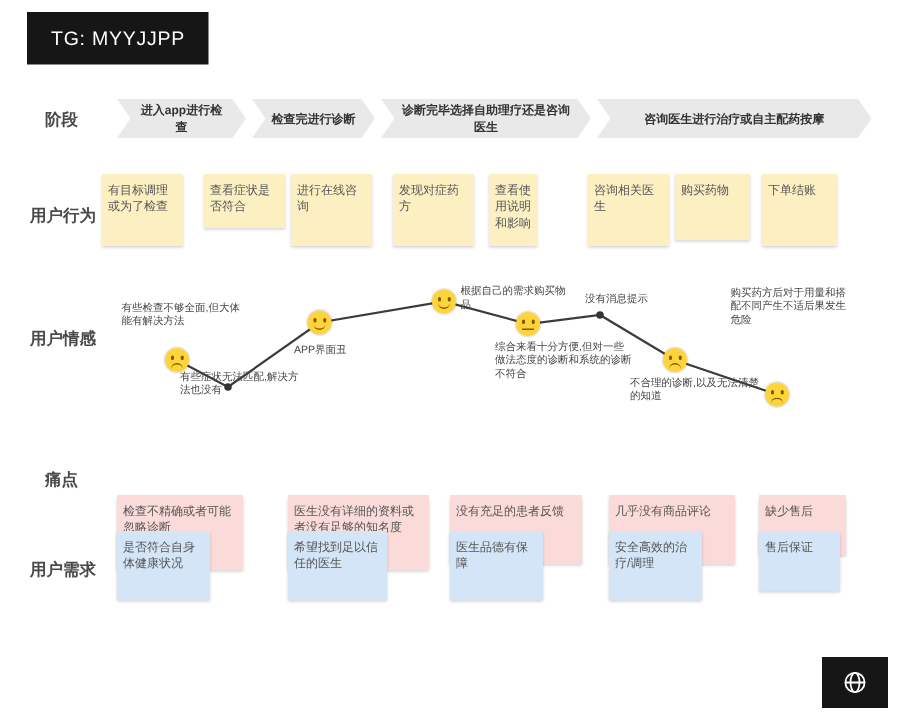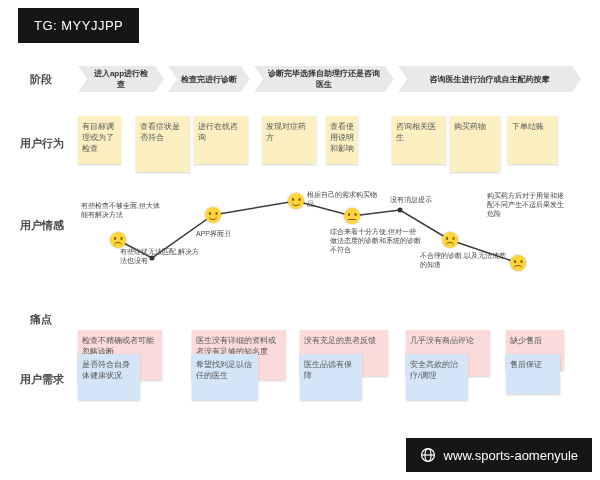--- a/index.html
+++ b/index.html
@@ -59,27 +59,27 @@
 <span class="row-label" style="left:30px;top:312px;">痛点</span>
 <span class="row-label" style="left:20px;top:372px;">用户需求</span>
 
 <div class="stage-row">
   <div class="stage" style="width:86px;">进入app进行检查</div>
   <div class="stage" style="width:82px;">检查完进行诊断</div>
   <div class="stage" style="width:140px;">诊断完毕选择自助理疗还是咨询医生</div>
   <div class="stage" style="width:183px;">咨询医生进行治疗或自主配药按摩</div>
 </div>
 
-<div class="note yellow" style="left:78px;top:116px;width:43px;height:48px;">有目标调理或为了检查</div>
-<div class="note yellow" style="left:136px;top:116px;width:54px;height:56px;">查看症状是否符合</div>
+<div class="note yellow" style="left:68px;top:116px;width:54px;height:48px;">有目标调理或为了检查</div>
+<div class="note yellow" style="left:136px;top:116px;width:54px;height:36px;">查看症状是否符合</div>
 <div class="note yellow" style="left:194px;top:116px;width:54px;height:48px;">进行在线咨询</div>
 <div class="note yellow" style="left:262px;top:116px;width:54px;height:48px;">发现对症药方</div>
 <div class="note yellow" style="left:326px;top:116px;width:32px;height:48px;">查看使用说明和影响</div>
 <div class="note yellow" style="left:392px;top:116px;width:54px;height:48px;">咨询相关医生</div>
-<div class="note yellow" style="left:450px;top:116px;width:50px;height:56px;">购买药物</div>
+<div class="note yellow" style="left:450px;top:116px;width:50px;height:44px;">购买药物</div>
 <div class="note yellow" style="left:508px;top:116px;width:50px;height:48px;">下单结账</div>
 
 <div class="chart">
   <svg width="515" height="105" viewBox="0 0 515 105">
     <polyline points="43,55 77,73 138,30 221,16 277,31 325,25 375,55 443,78" fill="none" stroke="#3c3c3c" stroke-width="1.5"></polyline>
     <circle cx="43" cy="55" r="2.5" fill="#333"></circle>
     <circle cx="77" cy="73" r="2.5" fill="#333"></circle>
     <circle cx="138" cy="30" r="2.5" fill="#333"></circle>
     <circle cx="221" cy="16" r="2.5" fill="#333"></circle>
     <circle cx="277" cy="31" r="2.5" fill="#333"></circle>
@@ -134,14 +134,13 @@
 <div class="note blue" style="left:300px;top:354px;width:62px;height:46px;">医生品德有保障</div>
 <div class="note blue" style="left:406px;top:354px;width:62px;height:46px;">安全高效的治疗/调理</div>
 <div class="note blue" style="left:506px;top:354px;width:54px;height:40px;">售后保证</div>
 
 <div class="badge" id="badge-bottom">
   <svg width="16" height="16" viewBox="0 0 16 16">
     <circle cx="8" cy="8" r="6.4" fill="none" stroke="#ffffff" stroke-width="1.2"></circle>
     <ellipse cx="8" cy="8" rx="3" ry="6.4" fill="none" stroke="#ffffff" stroke-width="1.2"></ellipse>
     <line x1="1.6" y1="8" x2="14.4" y2="8" stroke="#ffffff" stroke-width="1.2"></line>
   </svg>
-  <span>www.sports-aomenyule</span>
 </div>
 
 </body></html>

